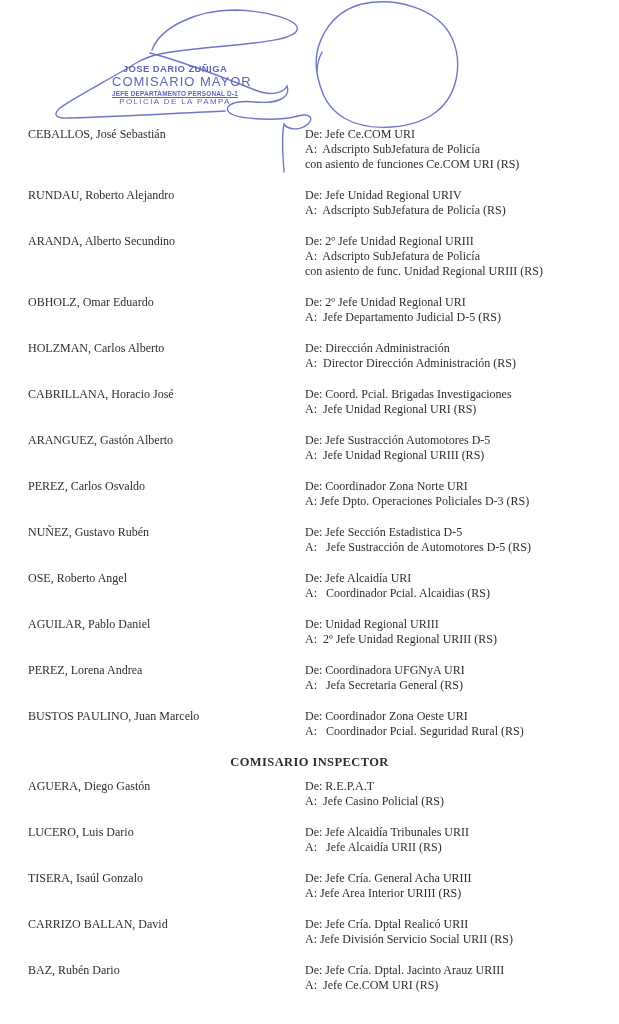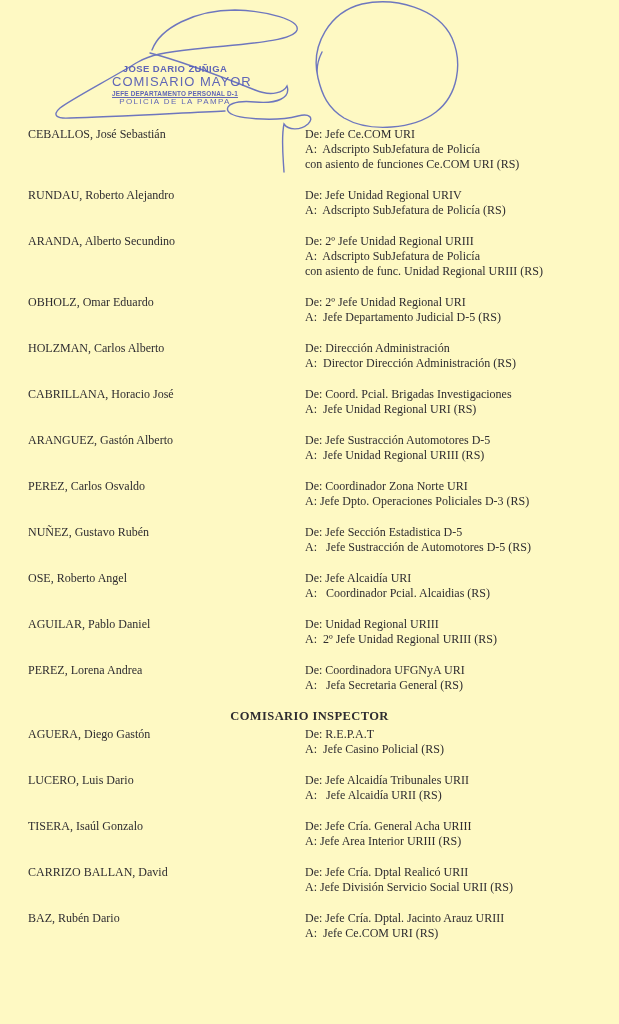--- a/index.html
+++ b/index.html
@@ -5,21 +5,21 @@
   html, body { margin: 0; padding: 0; }
   body {
     background: #e8e8e8;
     font-family: "Liberation Serif", serif;
   }
   .page {
     position: relative;
     width: 619px;
     height: 1024px;
     margin: 0 auto;
-    background: #fef9c3;
+    background: #ffffff;
     overflow: hidden;
     color: #2e2c30;
   }
 
   
   .sig-area {
     position: relative;
     height: 127px;
   }
   .sig-svg {
@@ -74,21 +74,21 @@
   .entry .lines { flex: 1; padding-right: 0; }
   .entry .line { white-space: pre-wrap; }
 
   .section-header {
     text-align: center;
     font-weight: bold;
     font-size: 12.5px;
     line-height: 15px;
     letter-spacing: 0.4px;
     margin-top: 10px;
-    margin-bottom: 3px;
+    margin-bottom: 9px;
   }
 </style>
 </head>
 <body>
 
 <div class="page">
 
   <div class="sig-area">
 
     <div class="stamp stamp-left">
@@ -205,20 +205,27 @@
     </div>
 
     <div class="entry">
       <div class="name">PEREZ, Lorena Andrea</div>
       <div class="lines">
         <div class="line">De: Coordinadora UFGNyA URI</div>
         <div class="line">A:   Jefa Secretaria General (RS)</div>
       </div>
     </div>
 
+    <div class="entry">
+      <div class="name">BUSTOS PAULINO, Juan Marcelo</div>
+      <div class="lines">
+        <div class="line">De: Coordinador Zona Oeste URI</div>
+        <div class="line">A:   Coordinador Pcial. Seguridad Rural (RS)</div>
+      </div>
+    </div>
   </div>
 
   <div class="section-header">COMISARIO INSPECTOR</div>
 
   <div class="list">
 
     <div class="entry">
       <div class="name">AGUERA, Diego Gastón</div>
       <div class="lines">
         <div class="line">De: R.E.P.A.T</div>

